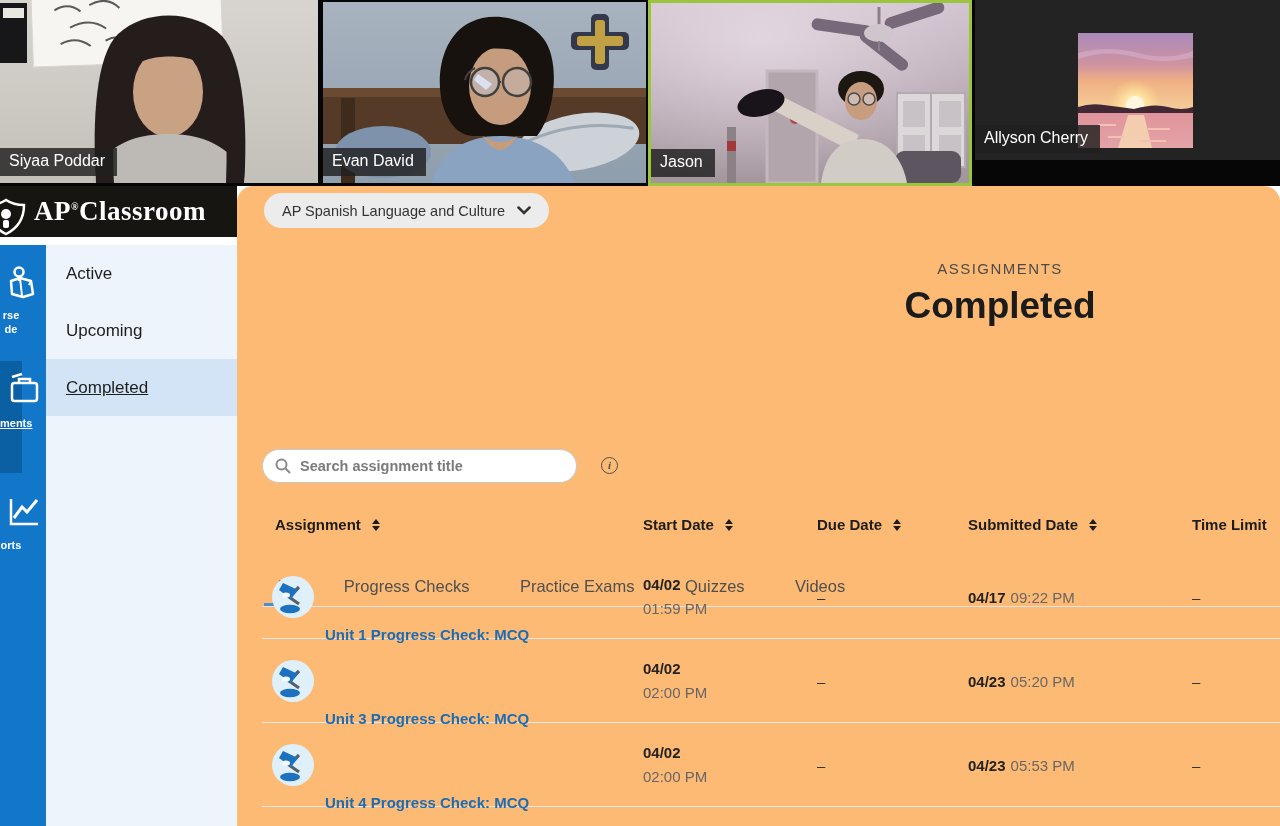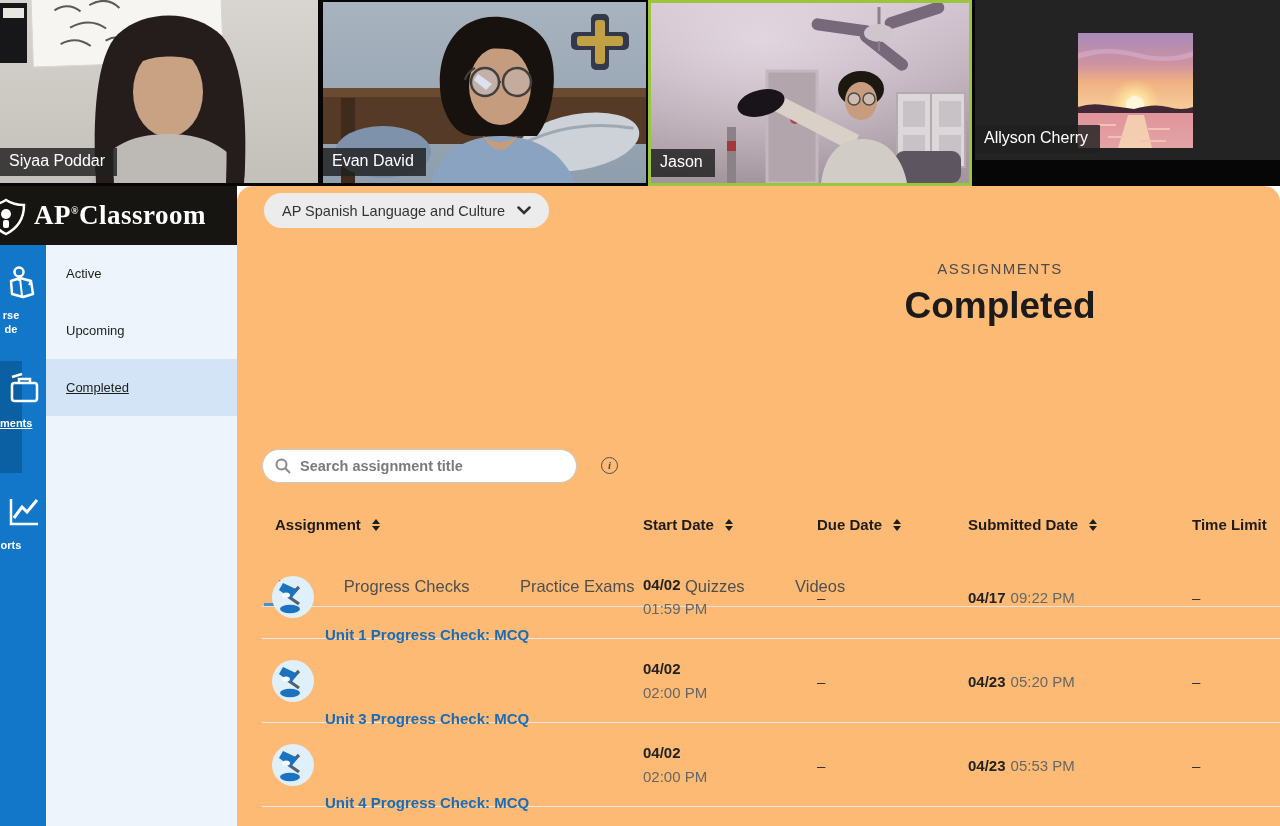--- a/index.html
+++ b/index.html
@@ -13,40 +13,40 @@
   .tile-1 { left:0; top:0; width:318px; height:183px; }
   .tile-2 { left:323px; top:2px; width:323px; height:181px; }
   .tile-3 { left:648px; top:0; width:324px; height:186px; border:3px solid #9bc53d; background:#b4a5b0; }
   .tile-4 { left:975px; top:0; width:305px; height:160px; background:#232323; }
   .name-tag { position:absolute; left:0; bottom:7px; background:rgba(32,32,32,.82); color:#fff;
               font-size:16px; padding:4px 12px 6px 9px; white-space:nowrap; }
   .tile-3 .name-tag { left:0; bottom:6px; }
   .avatar-box { position:absolute; left:103px; top:33px; width:115px; height:115px; }
 
   
-  .app-header { position:absolute; left:0; top:186px; width:237px; height:59px; background:#161511;
+  .app-header { position:absolute; left:0; top:186px; width:237px; height:51px; background:#161511;
                 display:flex; align-items:center; overflow:hidden; }
   .logo-shield { position:absolute; left:-14px; top:12px; }
   .logo-text { margin-left:34px; color:#fff; font-family:"Liberation Serif", serif; font-weight:bold;
                font-size:27px; letter-spacing:.5px; }
   .logo-text sup { font-size:10px; vertical-align:super; }
 
   
   .rail { position:absolute; left:0; top:245px; width:46px; height:581px; background:#1277c8; }
   .rail-item { position:absolute; left:0; width:22px; text-align:center; color:#fff; cursor:pointer; }
   .rail-item .lbl { display:block; font-size:11px; font-weight:bold; line-height:14px; margin-top:5px; }
   .rail-item.active { background:#0b5fa3; }
   .ri-guide  { top:12px; height:110px; padding-top:8px; }
   .ri-assign { top:116px; height:112px; padding-top:10px; }
   .ri-report { top:240px; height:110px; padding-top:10px; }
   .rail-item.active .lbl { text-decoration:underline; }
 
   
   .submenu { position:absolute; left:46px; top:245px; width:191px; height:581px; background:#edf4fb; }
-  .submenu-item { height:57px; line-height:57px; padding-left:20px; font-size:13px; color:#1e1e1e; cursor:pointer; }
+  .submenu-item { height:57px; line-height:57px; padding-left:20px; font-size:17px; color:#1e1e1e; cursor:pointer; }
   .submenu-item.active { background:#d2e4f5; text-decoration:underline; font-weight:normal; }
 
   
   .main { position:absolute; left:237px; top:186px; width:1043px; height:813px; background:#fdba74;border-radius:16px; }
 
   .course-pill { position:absolute; left:27px; top:7px; height:35px; background:#ececec; border-radius:17.5px;
                  display:flex; align-items:center; padding:0 18px; font-size:14.5px; color:#333; cursor:pointer; }
   .course-pill .chev { margin-left:12px; display:flex; }
 
   .heading { position:absolute; left:463px; top:74px; width:600px; text-align:center; }

